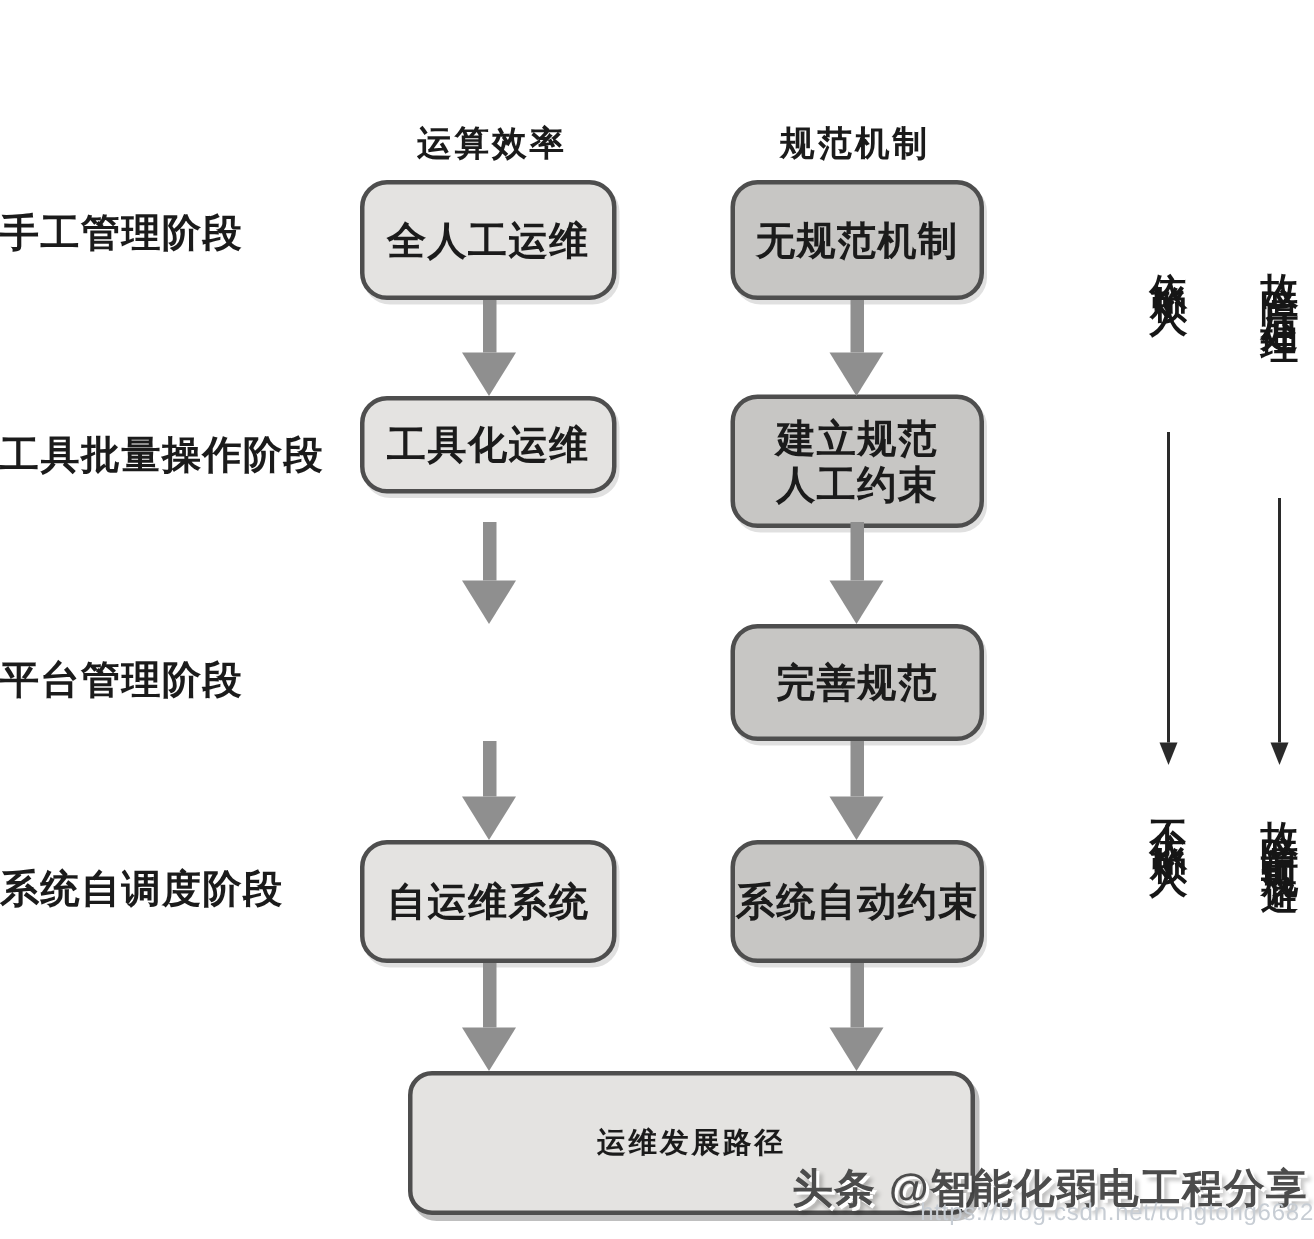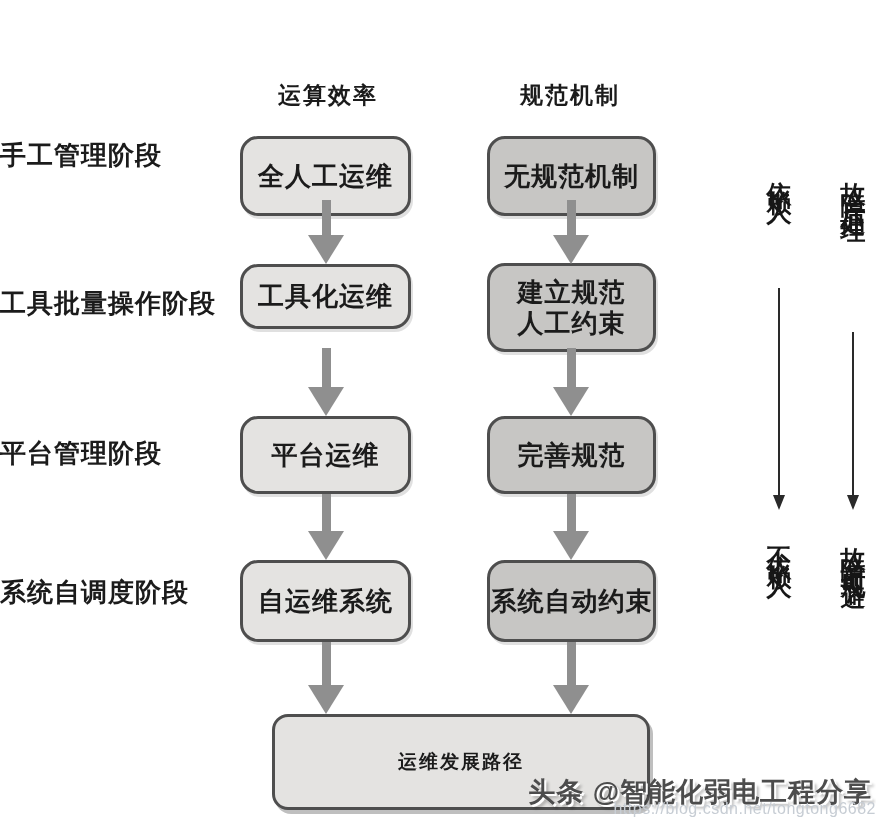--- a/index.html
+++ b/index.html
@@ -29,21 +29,21 @@
   .stage-2{top:286px;}
   .stage-3{top:436px;}
   .stage-4{top:575px;}
 
   .node{position:absolute;border:3px solid var(--box-border);border-radius:18px;
     display:flex;align-items:center;justify-content:center;text-align:center;
     font-size:26px;font-weight:bold;letter-spacing:1px;line-height:31px;
     white-space:pre-line;box-shadow:2px 3px 0 rgba(0,0,0,0.12);}
   .node.eff{left:240px;width:171px;background:var(--box-light);}
   .node.mech{left:487px;width:169px;background:var(--box-dark);}
-  .r1{top:136px;height:80px;text-align:right;}
+  .r1{top:120px;height:80px;text-align:right;}
   .r2{top:264px;height:65px;}
   .r2m{top:263px;height:89px;}
   .r3{top:416px;height:78px;}
   .r4{top:560px;height:82px;}
 
   .big-arrow{position:absolute;width:36px;display:flex;flex-direction:column;align-items:center;}
   .big-arrow .stem{width:9px;background:var(--arrow);flex:1;}
   .big-arrow .head{width:0;height:0;border-left:18px solid transparent;
     border-right:18px solid transparent;border-top:29px solid var(--arrow);}
   .acol-left{left:308px;}  
@@ -89,21 +89,20 @@
   <div class="col-header mech">规范机制</div>
   <div class="col-header eff">运算效率</div>
 
   <div class="stage-label stage-1">手工管理阶段</div>
   <div class="stage-label stage-2">工具批量操作阶段</div>
   <div class="stage-label stage-3">平台管理阶段</div>
   <div class="stage-label stage-4">系统自调度阶段</div>
 
   <div class="node eff r1">全人工运维</div>
   <div class="node eff r2">工具化运维</div>
-  <div class="node eff r3">平台运维</div>
   <div class="node eff r4">自运维系统</div>
 
   <div class="node mech r1">无规范机制</div>
   <div class="node mech r2m">建立规范
 人工约束</div>
   <div class="node mech r3">完善规范</div>
   <div class="node mech r4">系统自动约束</div>
 
   <div class="big-arrow acol-left gap1">
       <div class="stem"></div>

